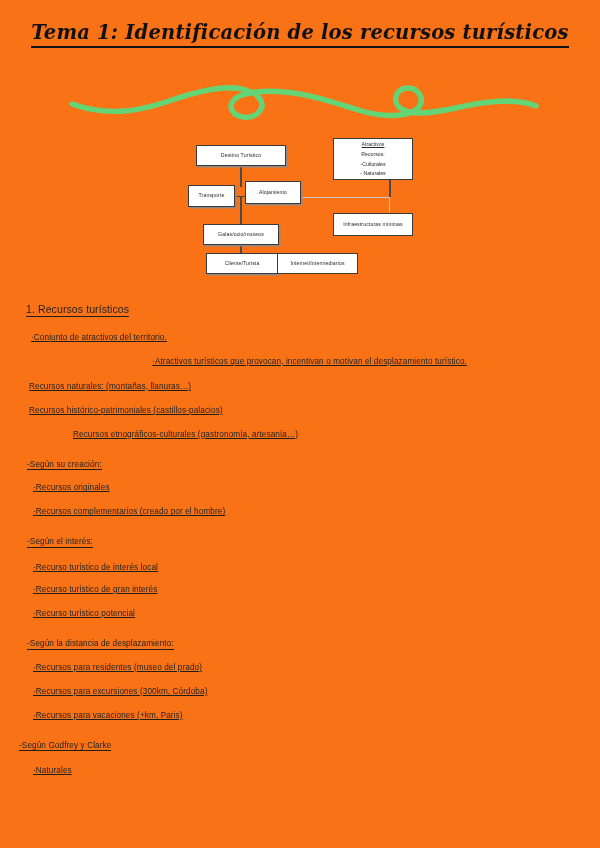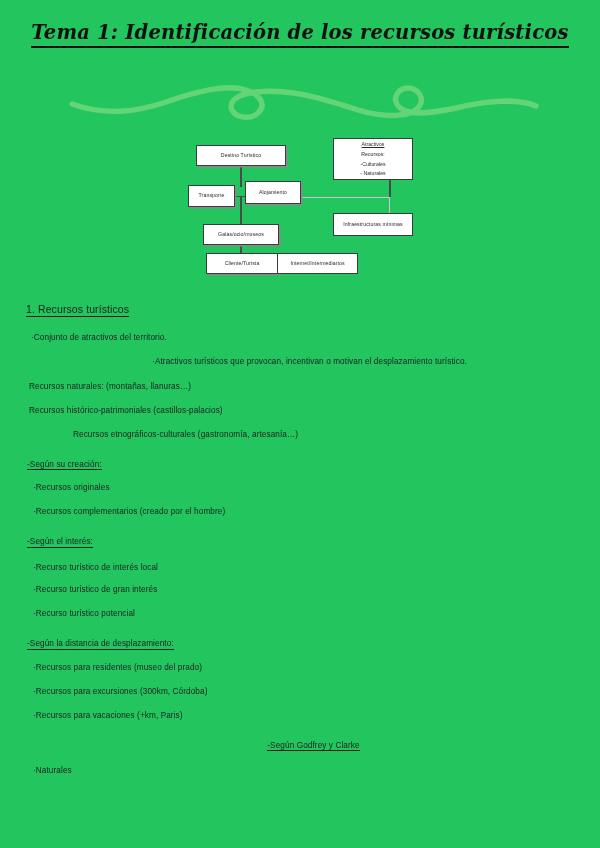--- a/index.html
+++ b/index.html
@@ -11,21 +11,21 @@
     width: 600px;
     height: 848px;
     position: relative;
     overflow: hidden;
     font-family: "Liberation Sans", sans-serif;
     color: #1a1a1a;
   }
   .page {
     position: absolute;
     inset: 0;
-    background: #22c55e;
+    background: #f97316;
   }
 
   
   .title-wrap {
     position: absolute;
     top: 22px;
     left: 0;
     width: 600px;
     text-align: center;
   }
@@ -112,20 +112,21 @@
     border-bottom: 1px solid #1f1f1f;
     padding-bottom: 1px;
     letter-spacing: 0.1px;
   }
   .sec-head-row { line-height: 1; }
   .line {
     font-size: 8.2px;
     color: #1f1f1f;
     letter-spacing: 0.1px;
     white-space: nowrap;
+    text-decoration: underline;
   }
   .sub-head {
     font-size: 8.2px;
     color: #1f1f1f;
     display: inline-block;
     border-bottom: 1px solid #1f1f1f;
     padding-bottom: 0.5px;
     letter-spacing: 0.1px;
     white-space: nowrap;
   }
@@ -218,19 +219,19 @@
     <div class="line" style="margin-left:33px; margin-top:13px;">·Recurso turístico de gran interés</div>
     <div class="line" style="margin-left:33px; margin-top:15px;">·Recurso turístico potencial</div>
 
     <div class="sub-head-row" style="margin-left:27px; margin-top:15px;">
       <span class="sub-head">-Según la distancia de desplazamiento:</span>
     </div>
     <div class="line" style="margin-left:33px; margin-top:13px;">·Recursos para residentes (museo del prado)</div>
     <div class="line" style="margin-left:33px; margin-top:15px;">·Recursos para excursiones (300km, Córdoba)</div>
     <div class="line" style="margin-left:33px; margin-top:15px;">·Recursos para vacaciones (+km, Paris)</div>
 
-    <div class="sub-head-row" style="margin-left:27px; margin-top:15px;text-align:center;">
+    <div class="sub-head-row" style="margin-left:19px; margin-top:15px;">
       <span class="sub-head">-Según Godfrey y Clarke</span>
     </div>
     <div class="line" style="margin-left:33px; margin-top:15px;">·Naturales</div>
 
   </div>
 </div>
 
 </body></html>

